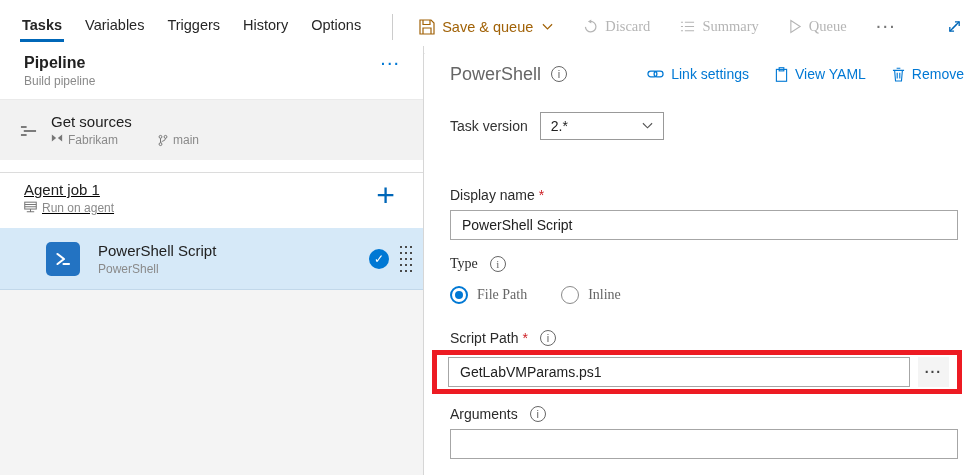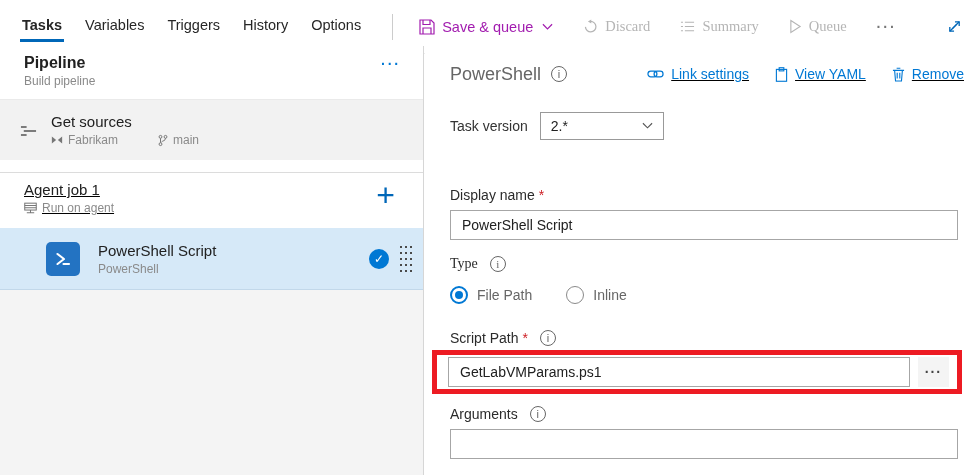--- a/index.html
+++ b/index.html
@@ -10,41 +10,41 @@
   .topbar { height:54px; display:flex; align-items:center; padding:0 16px 0 18px;
             border-bottom:1px solid #ededed; }
   .tab { font-size:14.5px; color:#262626; margin-right:15px; padding:0 4px; height:45px;
          line-height:43px; position:relative; cursor:pointer; white-space:nowrap; }
   .tab.active { font-weight:700; }
   .tab.active::after { content:""; position:absolute; left:2px; right:2px; bottom:7px;
                        height:3px; background:#0067b8; }
   .tb-sep { width:1px; height:26px; background:#ccc; margin:0 18px 0 12px; }
   .tb-btn { display:flex; align-items:center; gap:7px; font-size:14.5px;
             margin-right:30px; white-space:nowrap; cursor:pointer; }
-  .tb-btn.primary { color:#a21caf;padding-left:8px; }
+  .tb-btn.primary { color:#a16207;padding-left:8px; }
   .tb-btn.disabled { color:#b5b5b5; cursor:default;font-family:Liberation Serif, serif; }
   .tb-more { color:#777; font-weight:700; letter-spacing:2px; font-size:14px;
              margin-right:10px; cursor:pointer; }
   .tb-expand { margin-left:auto; color:#0067b8; cursor:pointer; display:flex; }
   .chev { margin-left:2px; }
 
   
   .sidebar { position:absolute; top:46px; left:0; width:424px; bottom:0;
              background:#f4f4f4; border-right:1px solid #d6d6d6; }
   .pipe-head { background:#fff; height:54px; padding:8px 22px 0 24px;
                border-bottom:1px solid #eaeaea; display:flex; }
   .pipe-title { font-size:16px; color:#212121;font-weight:bold; }
   .pipe-sub { font-size:12px; color:#8a8a8a; margin-top:2px; }
   .dots-blue { margin-left:auto; color:#0078d4; font-weight:700; letter-spacing:2px;
                font-size:14px; cursor:pointer; line-height:20px; }
   .sources { background:#f2f2f2; height:60px; display:flex; align-items:center;
              padding-left:16px; }
   .sources-icon { color:#555; margin:2px 14px 0 4px; display:flex; }
   .sec-title { font-size:15px; color:#212121; }
-  .sec-sub { font-size:12px; color:#8a8a8a; margin-top:3px; display:flex; align-items:center; }
+  .sec-sub { font-size:12px; color:#8a8a8a; margin-top:3px; display:flex; }
   .sec-sub .mini-icon { display:flex; color:#777; margin-right:5px; }
   .branch-group { margin-left:40px; display:flex; align-items:center; }
   .spacer { height:12px; background:#fff; }
   .agent-head { background:#fff; border-top:1px solid #dcdcdc; height:56px;
                 padding:8px 0 0 24px; position:relative;text-decoration:underline; }
   .plus-btn { position:absolute; right:28px; top:4px; color:#0067b8; font-size:32px;
               font-weight:100; cursor:pointer; line-height:36px; }
   .task-row { background:#d6e9f8; height:62px; display:flex; align-items:center;
               padding-left:46px; border-bottom:1px solid #c2d8ea; position:relative;
               cursor:pointer; }
@@ -62,21 +62,21 @@
                    0 24px #4a4a4a,5px 24px #4a4a4a,10px 24px #4a4a4a; }
 
   
   .panel { position:absolute; top:46px; left:425px; right:0; bottom:0; background:#fff;
            padding:16px 14px 0 25px; overflow:hidden; }
   .panel-head { display:flex; align-items:center; height:24px; }
   .panel-title { font-size:18px; color:#666; }
   .info-icon { width:16px; height:16px; border:1px solid #666; border-radius:50%;
                color:#666; font-size:11px; line-height:14px; text-align:center;
                display:inline-block; margin-left:10px; font-style:normal; flex:0 0 auto; }
-  .panel-links { margin-left:auto; display:flex; gap:26px;text-decoration:underline; }
+  .panel-links { margin-left:auto; display:flex; gap:26px; }
   .plink { color:#0078d4; font-size:14px; display:flex; align-items:center; gap:7px;
            cursor:pointer; white-space:nowrap; }
   .version-row { margin-top:26px; display:flex; align-items:center; font-size:14px;
                  color:#333; }
   .version-select { margin-left:12px; width:124px; height:28px; border:1px solid #999;
                     display:flex; align-items:center; justify-content:space-between;
                     padding:0 10px; color:#212121; cursor:pointer; }
   .field-label { font-size:14px; color:#2b2b2b; display:flex; align-items:center; height:18px; }
   .req { color:#cd2026; margin-left:4px; }
   .field-label .info-icon { margin-left:12px; }
@@ -85,21 +85,21 @@
                 font-size:14px; color:#212121; padding:0 11px; margin-top:6px;
                 font-family:inherit; outline:none; background:#fff; }
   .mt-type { margin-top:15px;font-family:Liberation Serif, serif; }
   .radio-row { margin-top:13px; display:flex; align-items:center; }
   .radio { display:flex; align-items:center; margin-right:34px; cursor:pointer; }
   .radio-dot { width:18px; height:18px; border-radius:50%; border:1px solid #8a8a8a;
                margin-right:9px; position:relative; background:#fff; }
   .radio.checked .radio-dot { border:2px solid #0078d4; }
   .radio.checked .radio-dot::after { content:""; position:absolute; left:3px; top:3px;
                width:8px; height:8px; border-radius:50%; background:#0078d4; }
-  .radio-label { font-size:14px; color:#666; }
+  .radio-label { font-size:14px; color:#666;font-family:Liberation Serif, serif; }
   .mt-script { margin-top:25px; }
   .red-box { margin-top:3px; margin-left:-18px; width:530px; height:44px;
              border:5px solid #ed1b23; display:flex; align-items:center;
              padding:0 8px 0 11px; }
   .red-box .text-input { margin-top:0; width:472px; }
   .browse-btn { width:32px; height:30px; background:#f4f4f4; color:#444;
                 display:flex; align-items:center; justify-content:center;
                 font-weight:700; letter-spacing:1px; font-size:14px; margin-left:8px;
                 cursor:pointer; }
   .mt-args { margin-top:11px; }

